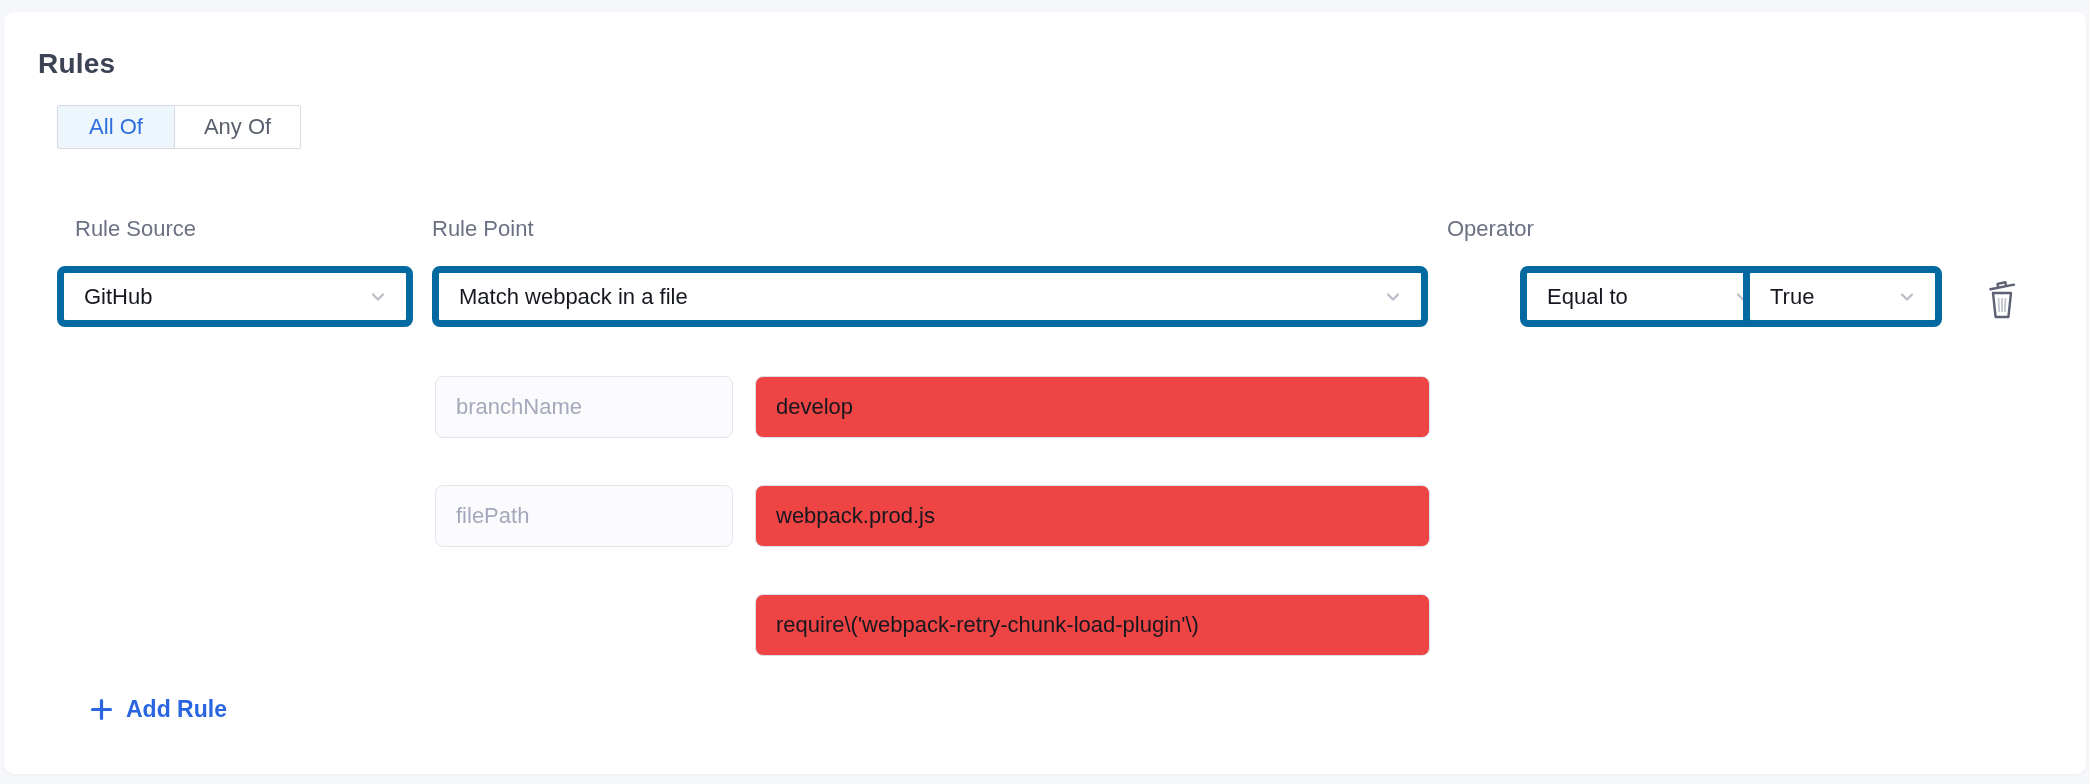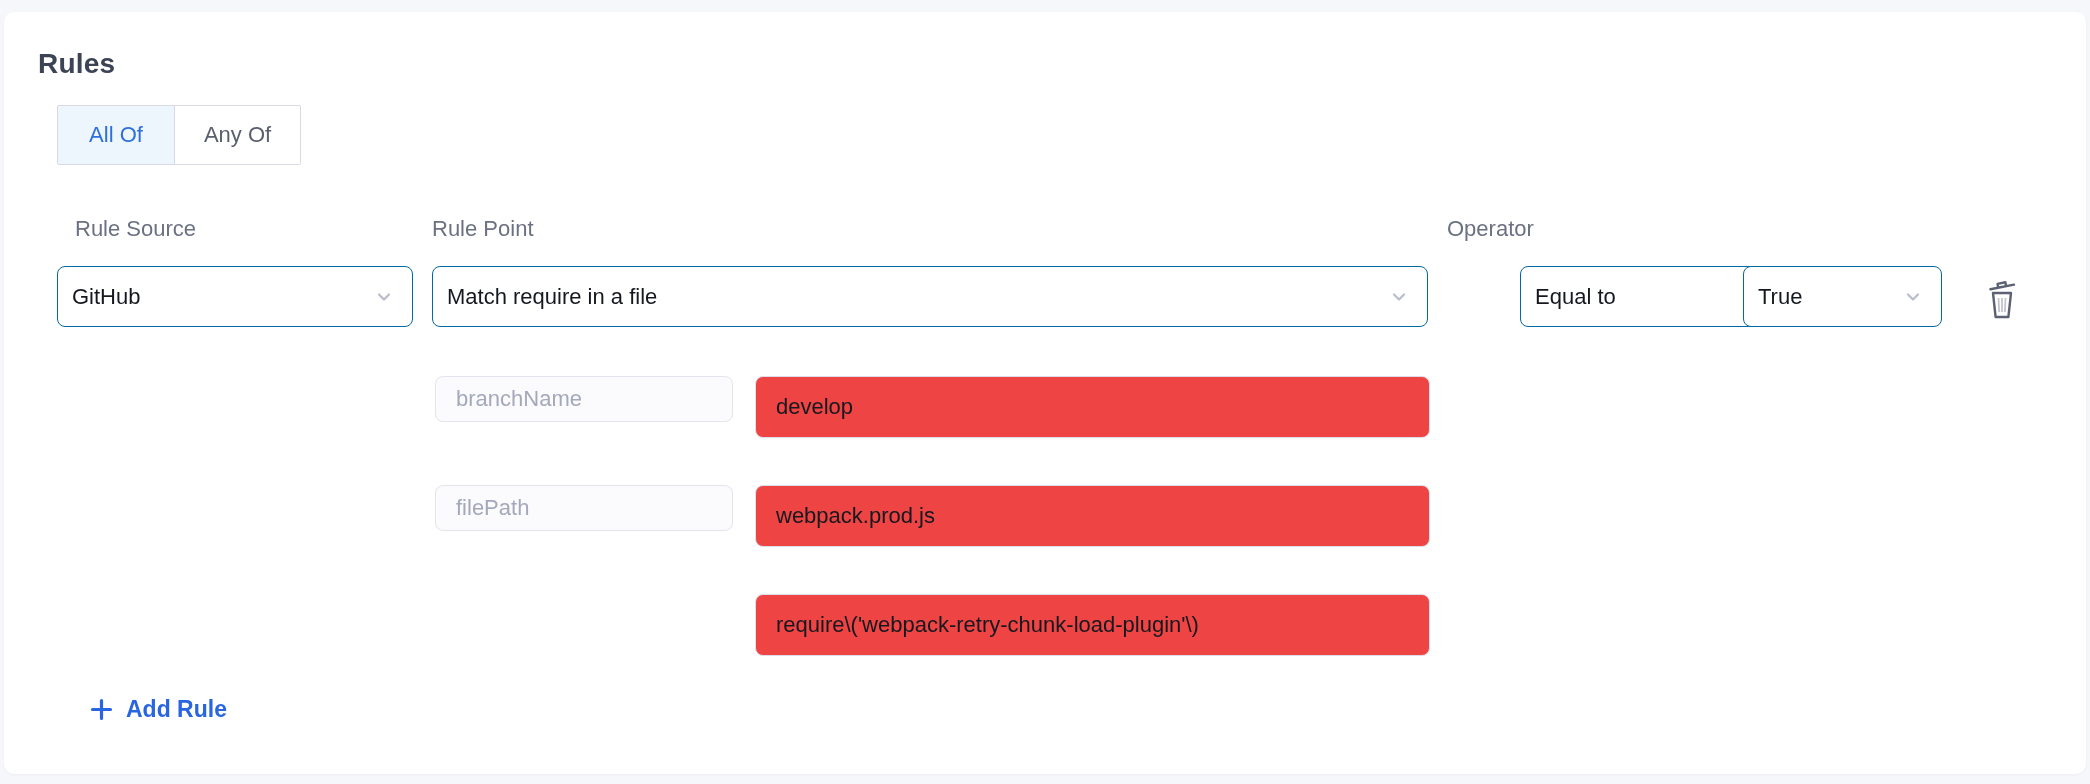--- a/index.html
+++ b/index.html
@@ -23,21 +23,21 @@
   .rules-title {
     left: 34px; top: 36px;
     font-size: 28px; font-weight: 700;
     color: #3c4354;
     letter-spacing: 0.2px;
   }
 
   
   .segmented { left: 53px; top: 93px; display: flex; }
   .seg-btn {
-    height: 60px;
+    height: 44px;
     display: flex; align-items: center; justify-content: center;
     font-size: 22px;
     border: 1px solid #d7dae3;
     background: #ffffff;
     color: #595f6e;
     cursor: pointer;
     user-select: none;
   }
   .seg-btn.first { width: 118px; border-radius: 2px 0 0 2px; }
   .seg-btn.last  { width: 127px; margin-left: -1px; border-radius: 0 2px 2px 0; }
@@ -49,44 +49,44 @@
     color: #6b7183;
   }
   .lbl-data-source { left: 71px; }
   .lbl-data-point  { left: 428px; }
   .lbl-operator    { left: 1443px; }
 
   
   .select-box {
     top: 254px; height: 61px;
     background: #ffffff;
-    border: 1px solid #0369a1;
+    border: 7px solid #0369a1;
     border-radius: 8px;
     display: flex; align-items: center;
-    padding: 0 18px 0 14px;
+    padding: 0 18px 0 20px;
     font-size: 22px; color: #15181f;
     cursor: pointer;
   }
   .select-box .value { flex: 1 1 auto; white-space: nowrap; overflow: hidden; }
   .select-box .chev { flex: 0 0 auto; display: flex; align-items: center; }
   .sel-data-source { left: 53px;   width: 356px; }
   .sel-data-point  { left: 428px;  width: 996px; }
   .sel-operator    { left: 1516px; width: 258px; }
   .sel-op-value    { left: 1739px; width: 199px; gap: 36px; }
 
   .trash-btn {
     left: 1974px; top: 260px;
     width: 48px; height: 52px;
     display: flex; align-items: center; justify-content: center;
     background: transparent; border: none; cursor: pointer;
   }
 
   
   .param-name {
-    left: 431px; width: 298px; height: 46px;
+    left: 431px; width: 298px; height: 62px;
     background: #fbfbfd;
     border: 1px solid #e3e5ee;
     border-radius: 8px;
     font-size: 22px; color: #a4a8bb;
     padding: 0 20px;
     font-family: "Liberation Sans", sans-serif;
   }
   .param-value {
     left: 751px; width: 675px; height: 62px;
     background: #ef4444;
@@ -130,21 +130,21 @@
   <div class="abs select-box sel-data-source">
     <span class="value">GitHub</span>
     <span class="chev">
       <svg width="20" height="20" viewBox="0 0 20 20">
         <path d="M5 7.5 L10 12.5 L15 7.5" stroke="#b9bdc9" stroke-width="2.2" fill="none" stroke-linecap="round" stroke-linejoin="round"></path>
       </svg>
     </span>
   </div>
 
   <div class="abs select-box sel-data-point">
-    <span class="value">Match require in a file</span>
+    <span class="value">Match webpack in a file</span>
     <span class="chev">
       <svg width="20" height="20" viewBox="0 0 20 20">
         <path d="M5 7.5 L10 12.5 L15 7.5" stroke="#b9bdc9" stroke-width="2.2" fill="none" stroke-linecap="round" stroke-linejoin="round"></path>
       </svg>
     </span>
   </div>
 
   <div class="abs select-box sel-operator">
     <span class="value">Equal to</span>
     <span class="chev">

